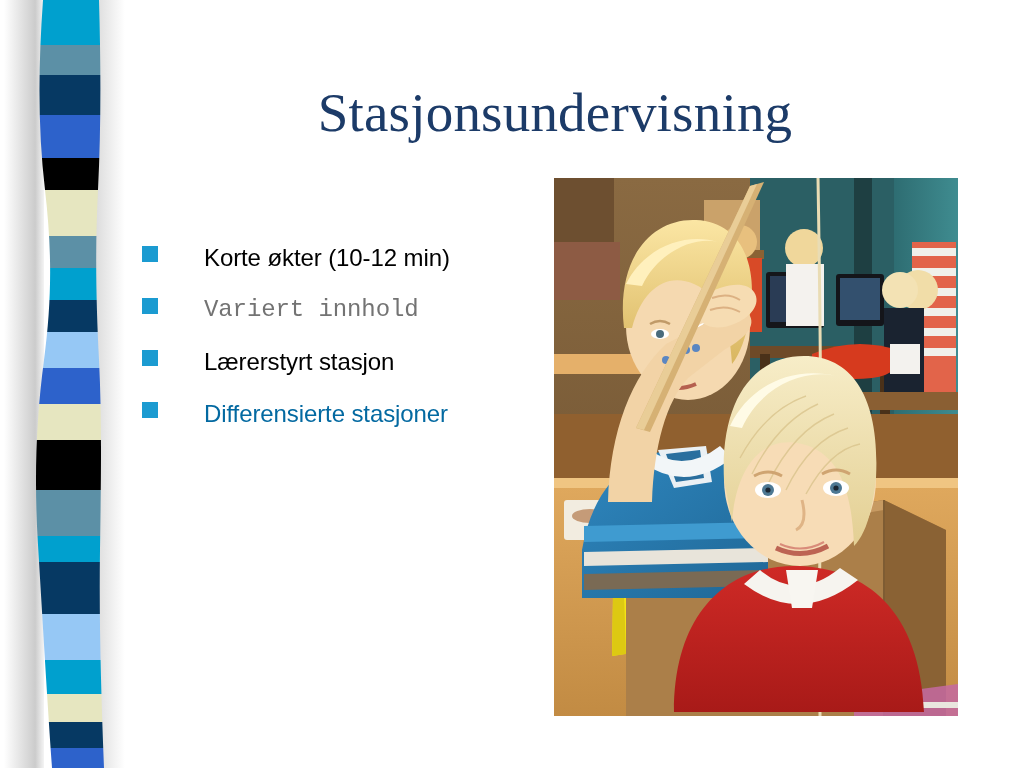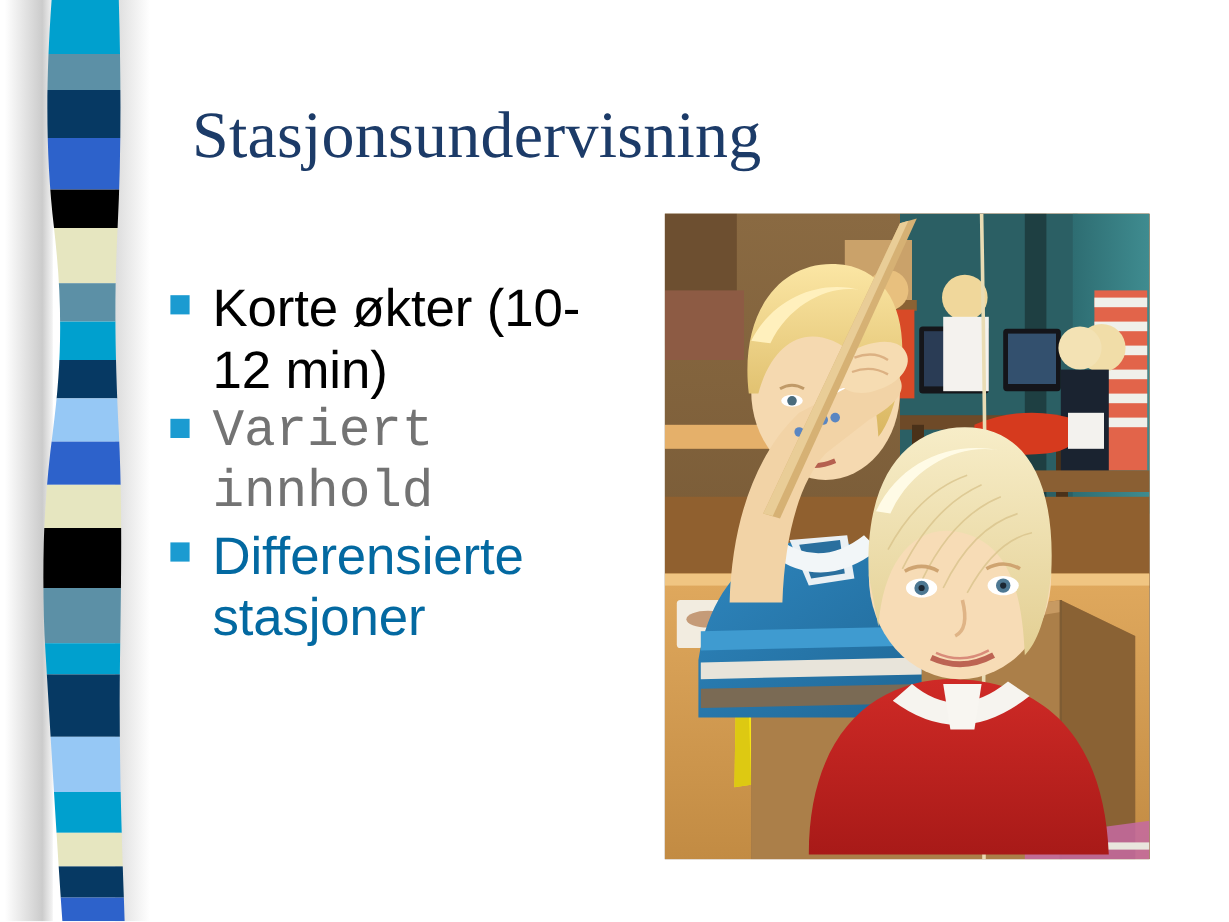--- a/index.html
+++ b/index.html
@@ -32,21 +32,21 @@
     width:34px; height:768px;
     background:linear-gradient(to right, rgba(140,140,140,0.30) 0%, rgba(255,255,255,0) 85%);
   }
   #ribbon-svg { position:absolute; left:0; top:0; }
 
   
   #title {
     position:absolute;
     left:160px; top:84px;
     width:790px;
-    text-align:left;
+    text-align:center;
     font-family:"Liberation Serif", serif;
     font-size:55px;
     font-weight:400;
     line-height:1.05;
     color:#1C3B68;
     letter-spacing:0.2px;
     white-space:nowrap;
   }
 
   
@@ -63,24 +63,25 @@
   .bullet-marker {
     flex:0 0 auto;
     width:16px; height:16px;
     background:#1B9BD1;
     margin-top:14px;
     margin-right:19px;
   }
   .bullet-text {
     flex:1 1 auto;
     font-family:"Liberation Sans", sans-serif;
-    font-size:44px;
+    font-size:24px;
     line-height:51px;
     color:#000000;
     letter-spacing:-0.1px;
+    margin-left:27px;
   }
 
   
   #photo {
     position:absolute;
     left:554px; top:178px;
     width:404px; height:538px;
     overflow:hidden;
     background:#7a5a33;
   }
@@ -144,20 +145,24 @@
     <div class="bullet-row">
       <span class="bullet-marker" style="background: rgb(27, 155, 209);"></span>
       <span class="bullet-text" style="color: rgb(0, 0, 0);">Korte økter (10-12 min)</span>
     </div>
 
     <div class="bullet-row">
       <span class="bullet-marker" style="background: rgb(27, 155, 209);"></span>
       <span class="bullet-text" style="color: #737373; font-family: Liberation Mono, monospace;">Variert innhold</span>
     </div>
 
+    <div class="bullet-row">
+      <span class="bullet-marker" style="background: rgb(27, 155, 209);"></span>
+      <span class="bullet-text" style="color: rgb(0, 0, 0);">Lærerstyrt stasjon</span>
+    </div>
 
     <div class="bullet-row">
       <span class="bullet-marker" style="background: rgb(27, 155, 209);"></span>
       <span class="bullet-text" style="color: #0369a1;">Differensierte stasjoner</span>
     </div>
 
   </div>
 
   <div id="photo">
     <svg width="404" height="538" viewBox="0 0 404 538">

